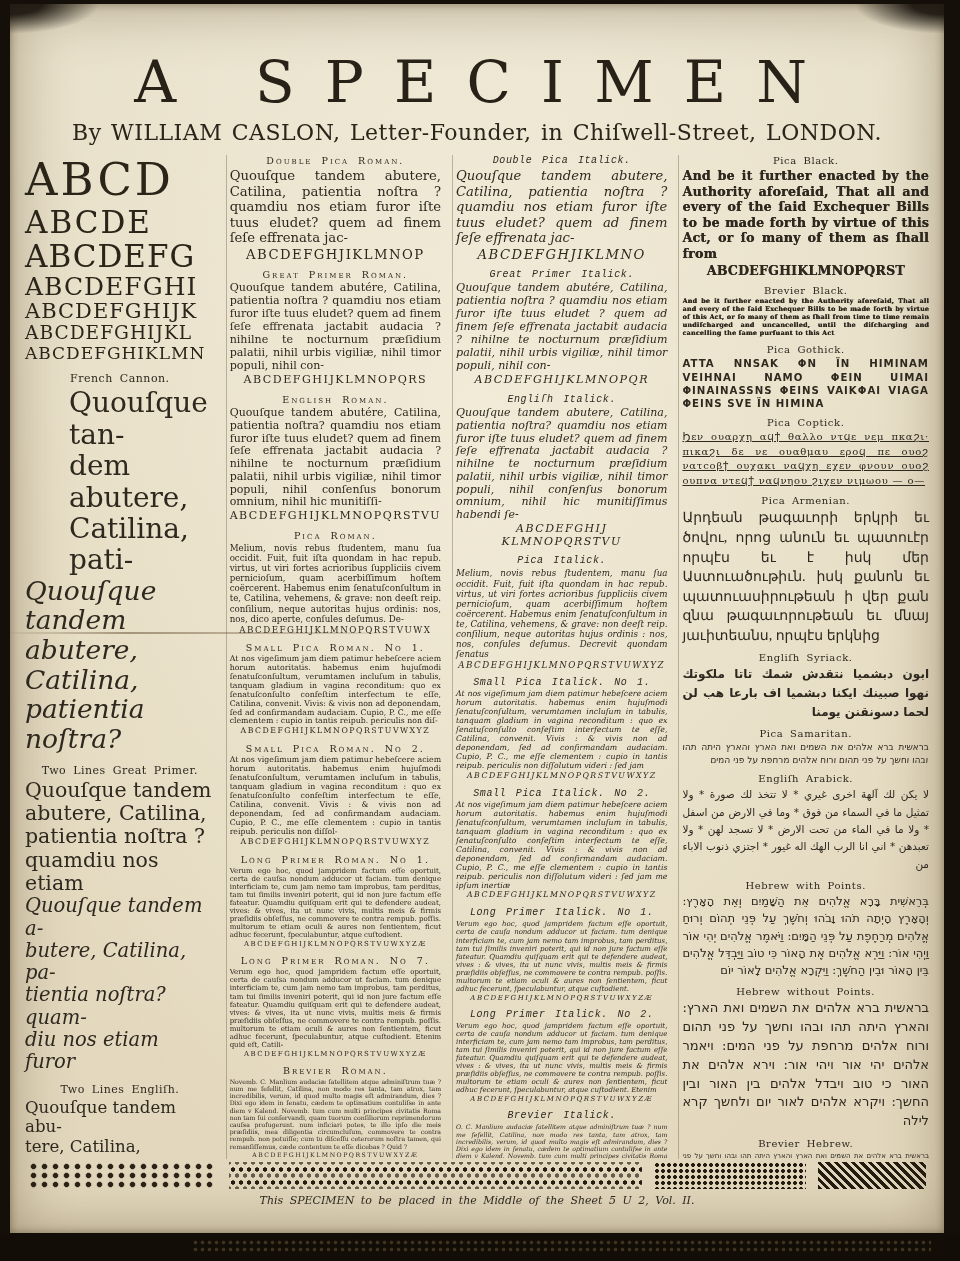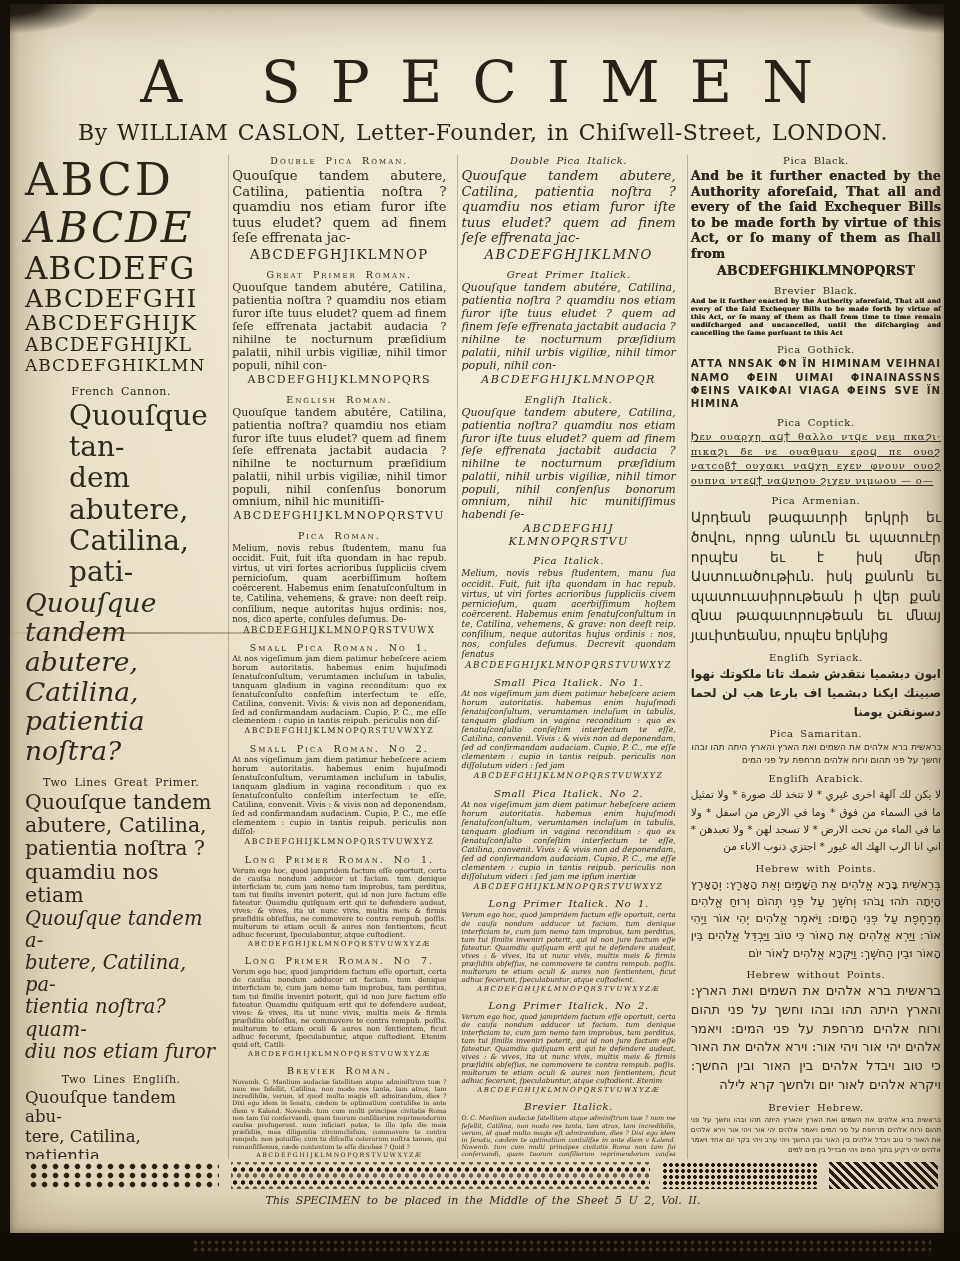--- a/index.html
+++ b/index.html
@@ -4,21 +4,21 @@
 <style>
   html,body{margin:0;padding:0;}
   body{width:960px;height:1261px;overflow:hidden;background:#140f09;
        font-family:"DejaVu Serif","DejaVu Sans",serif;color:#2e281f;}
   .scan{position:relative;width:960px;height:1261px;background:#140f09;}
   .sheet{position:absolute;left:10px;right:16px;top:4px;bottom:28px;
          background:
            radial-gradient(ellipse at 50% 35%, rgba(255,251,238,.45), rgba(255,251,238,0) 75%),
            linear-gradient(180deg,#e9e1cb 0%,#e6dcc3 45%,#e2d7bc 100%);
          box-shadow:inset 0 0 60px rgba(90,70,40,.45), inset 0 0 8px rgba(60,45,25,.5);
-         overflow:hidden;padding:10px 0 0 12px;box-sizing:border-box;}
+         overflow:hidden;padding:10px 12px 0 12px;box-sizing:border-box;}
   .crease{position:absolute;left:0;right:58%;top:628px;height:2px;pointer-events:none;
           background:linear-gradient(90deg,rgba(100,80,50,.05),rgba(95,75,45,.5) 30%,rgba(95,75,45,.2) 85%,transparent);}
   .corner{position:absolute;width:90px;height:30px;pointer-events:none;}
   .corner.tl{left:0;top:0;background:radial-gradient(ellipse at top left,rgba(20,15,9,.9) 25%,transparent 70%);}
   .corner.tr{right:0;top:0;background:radial-gradient(ellipse at top right,rgba(20,15,9,.9) 25%,transparent 70%);}
 
   header{text-align:center;}
   h1{margin:34px 0 4px 0;font-size:58px;font-weight:normal;letter-spacing:.52em;text-indent:.3em;
      color:#27211700;color:#272117;}
   h2{margin:0 0 10px 0;font-size:22px;font-weight:normal;letter-spacing:.5px;word-spacing:2px;color:#2a241a;}
@@ -27,21 +27,21 @@
   .col{overflow:hidden;box-sizing:border-box;padding:0 3px;}
   .col+.col{border-left:1px solid rgba(90,75,50,.35);}
   .col1{width:21.5%;}
   .col2{width:24%;}
   .col3{width:24%;}
   .col4{flex:1;}
 
   .sec{margin:0 0 7px 0;}
   .sec-head{text-align:center;margin:0 0 2px 0;color:#2e281f;}
   .head-caps{font-variant:small-caps;font-size:9.5px;letter-spacing:2px;word-spacing:4px;}
-  .head-italic{font-style:italic;font-size:10px;letter-spacing:.6px;word-spacing:3px;}
+  .head-italic{font-style:italic;font-size:10px;letter-spacing:.6px;word-spacing:3px;font-family:Liberation Mono, monospace;}
   .head-plain{font-size:10px;letter-spacing:.6px;word-spacing:3px;}
   .head-c1{font-size:11px;letter-spacing:.5px;word-spacing:3px;}
 
   .sec-body{text-align:justify;}
   .sec-alpha{text-align:center;letter-spacing:1.5px;margin-top:1px;}
   .lines{white-space:pre-line;text-align:left;}
 
   .style-roman{}
   .style-italic{font-style:italic;}
   .style-black{font-weight:bold;letter-spacing:.2px;text-shadow:.3px 0 currentColor;}
@@ -73,21 +73,21 @@
   .sz-arabic{font-size:10.5px;line-height:1.65;}
   .sz-heb1{font-size:11.5px;line-height:1.5;}
   .sz-heb2{font-size:13px;line-height:1.45;}
   .sz-heb3{font-size:7px;line-height:1.45;}
   .sz-gk1{font-size:8.8px;line-height:1.32;}
   .sz-gk2{font-size:8px;line-height:1.32;}
 
   
   .alpha-row{text-align:left;line-height:1.1;letter-spacing:1px;white-space:nowrap;color:#2b2519;}
   .a0{font-size:45px;letter-spacing:3px;}
-  .a1{font-size:42px;letter-spacing:2px;font-style:italic;}
+  .a1{font-size:31px;letter-spacing:2px;}
   .a2{font-size:31px;}
   .a3{font-size:25px;}
   .a4{font-size:21px;}
   .a5{font-size:18.6px;}
   .a6{font-size:17px;}
   .c1sec{margin:10px 0 0 0;}
   .fc-r{font-size:28px;line-height:1.12;margin-left:44px;}
   .fc-i{font-size:26.5px;line-height:1.12;font-style:italic;}
   .tlgp-r{font-size:20.5px;line-height:1.14;}
   .tlgp-i{font-size:19.5px;line-height:1.14;font-style:italic;}

